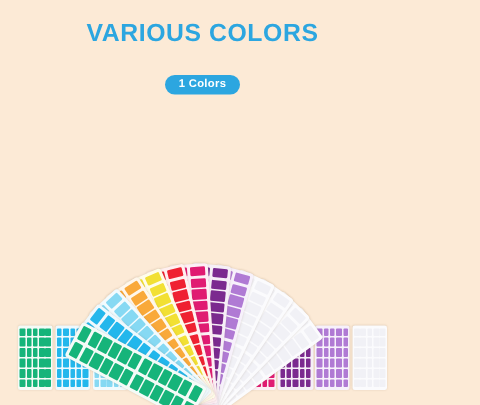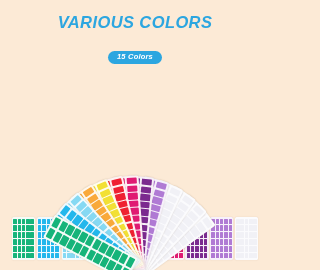--- a/index.html
+++ b/index.html
@@ -3,21 +3,21 @@
 <meta charset="utf-8">
 <style>
   html,body{margin:0;padding:0;}
   body{
     width:270px;height:270px;
     background:#fcead6;
     font-family:"Liberation Sans", sans-serif;
     overflow:hidden;
     position:relative;
   }
-  #stage{position:absolute;inset:0;width:270px;height:270px;font-style:italic;}
+  #stage{position:absolute;inset:0;width:270px;height:270px;}
 
   
   .title{
     position:absolute;top:13px;left:0;width:270px;
     text-align:center;
     font-size:16.5px;font-weight:bold;
     letter-spacing:.4px;
     color:#2ca6e0;
     white-space:nowrap;
   }
@@ -83,21 +83,21 @@
   .strip-sheet .cells i{display:block;border-radius:.6px;}
 </style>
 </head>
 <body>
 
 <div id="stage">
 
   <div class="title">VARIOUS COLORS</div>
 
   <div class="pill-wrap" id="pill-colors">
-    <span class="pill">15 Colors</span>
+    <span class="pill">1 Colors</span>
   </div>
 
   <div id="fan">
       <div class="fan-sheet" style="background: rgb(244, 251, 247); transform: translate(-50%, 0px) rotate(-62deg); z-index: 13;">
         <div class="cells">
           <i style="background: rgb(22, 180, 122);"></i>
           <i style="background: rgb(22, 180, 122);"></i>
           <i style="background: rgb(22, 180, 122);"></i>
           <i style="background: rgb(22, 180, 122);"></i>
           <i style="background: rgb(22, 180, 122);"></i>

